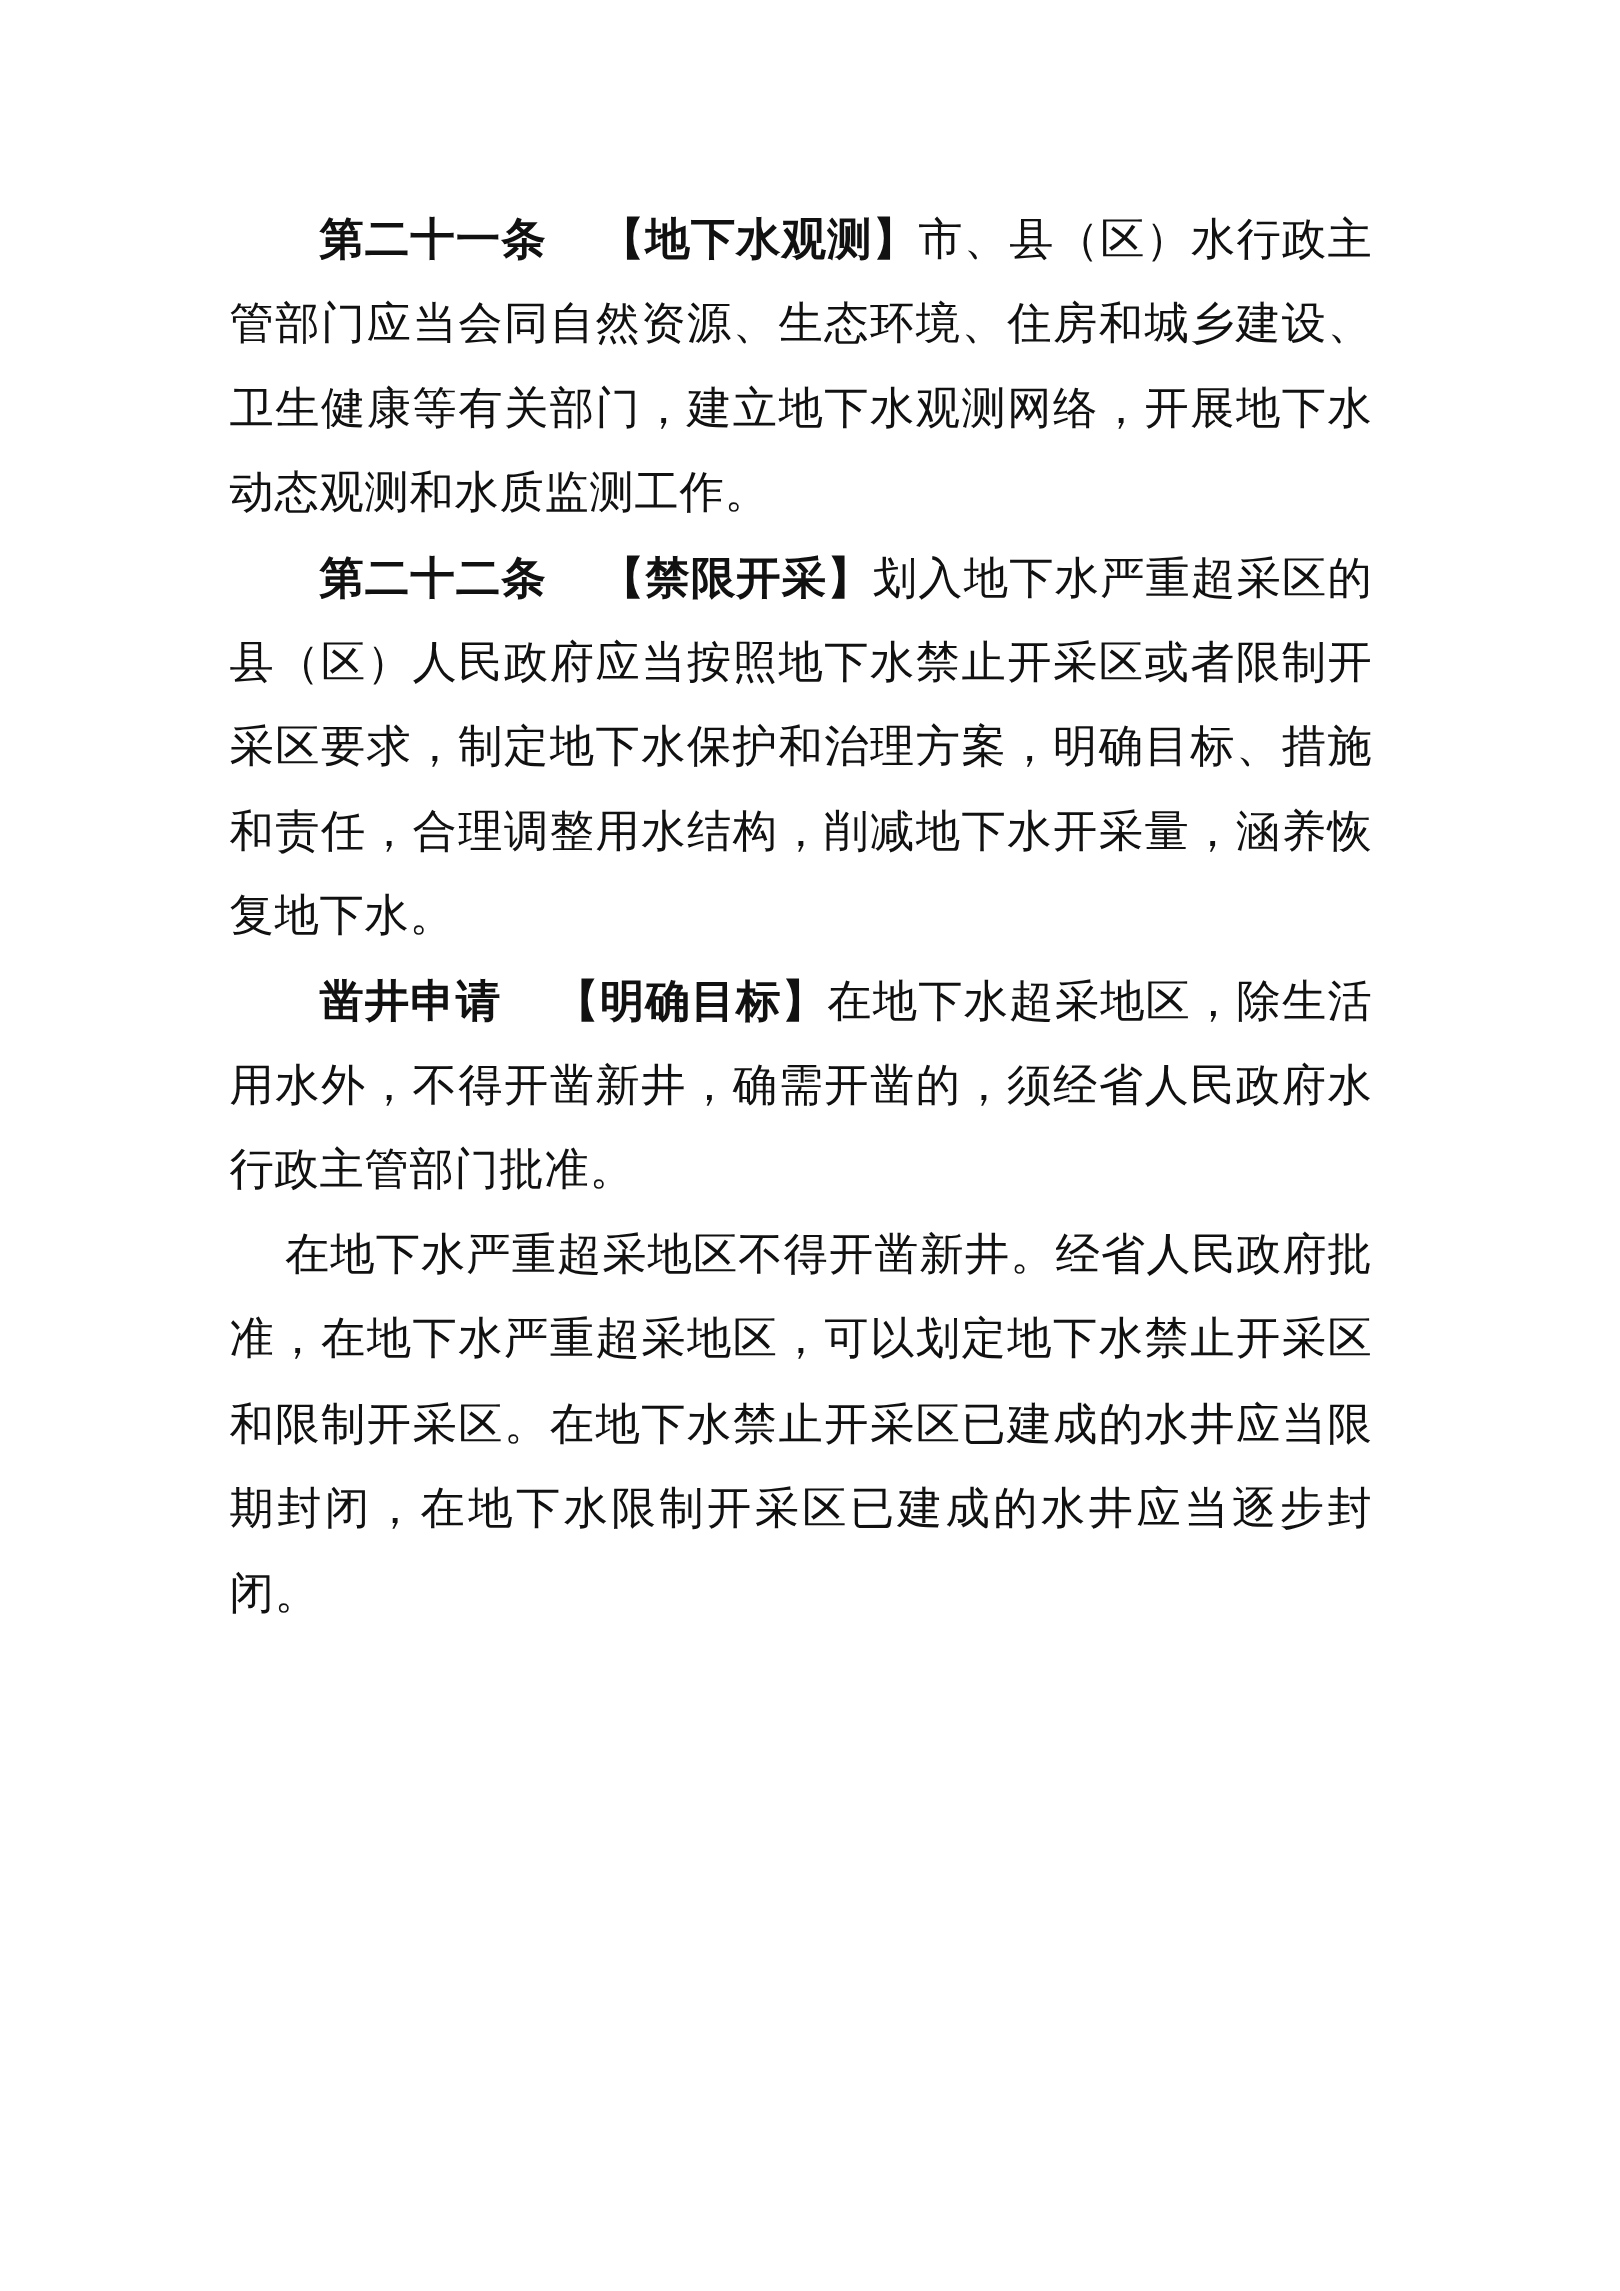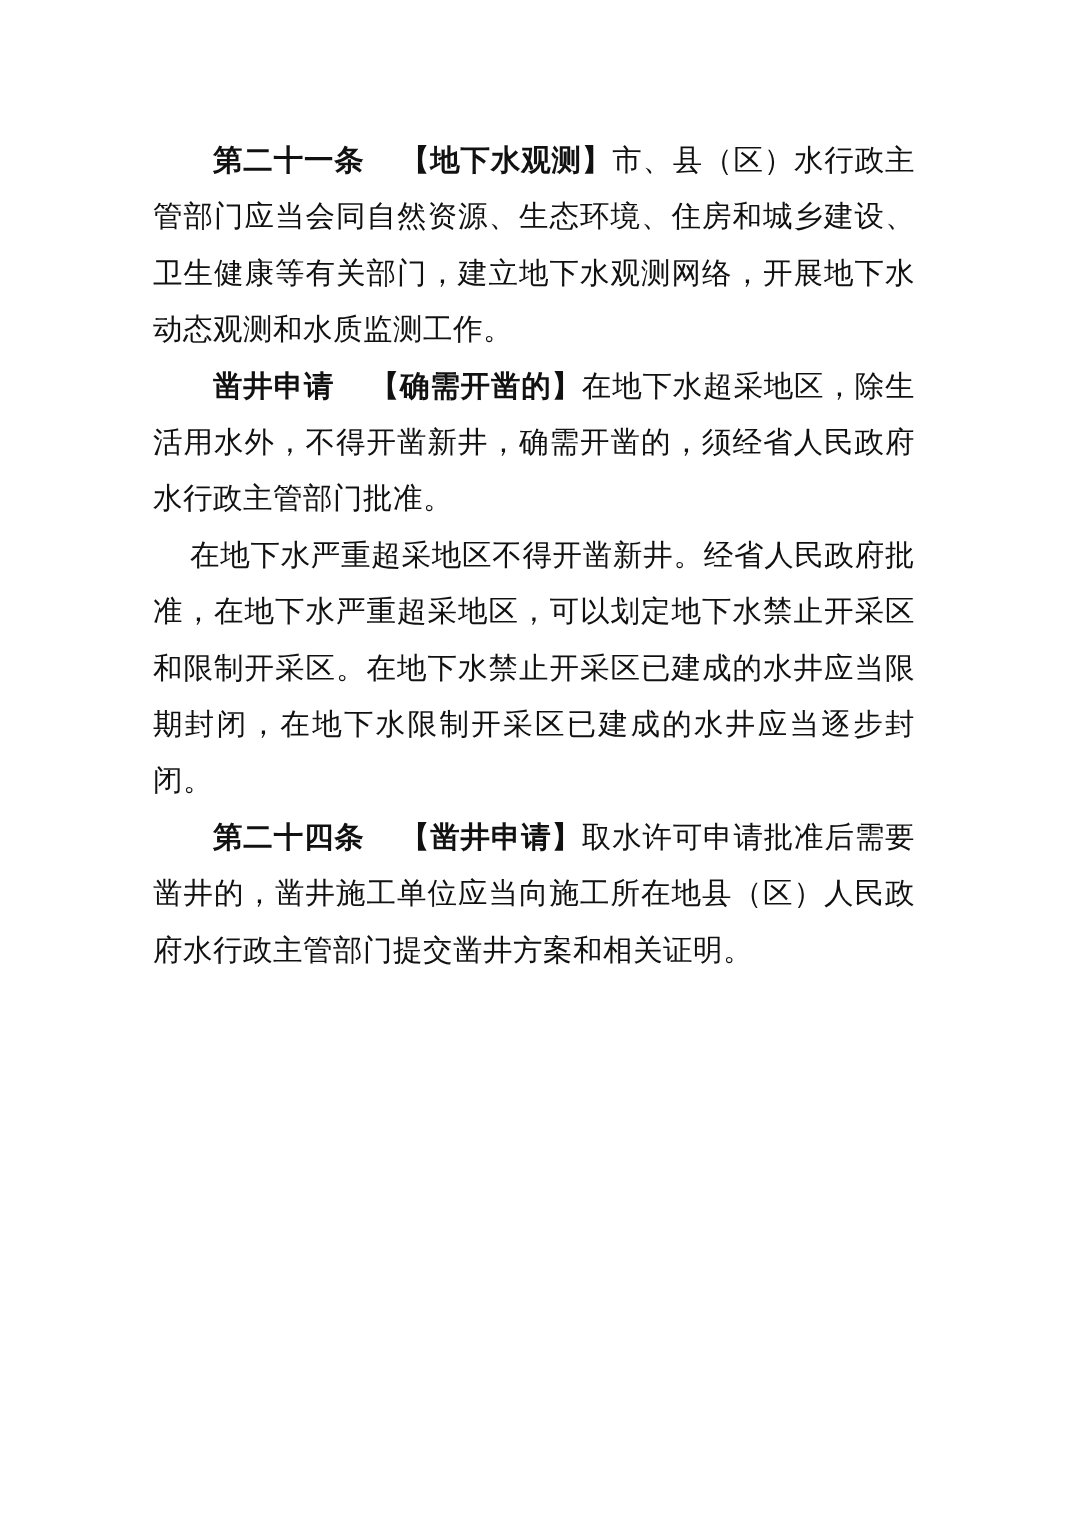--- a/index.html
+++ b/index.html
@@ -44,24 +44,24 @@
 </style>
 </head>
 <body>
 
 <div class="page">
   <div class="doc">
 
     <p class="para headed"><span class="head num">第二十一条</span><span class="head">【地下水观测】</span><span>市、县（区）水行政主管部门应当会同自然资源、生态环境、住房和城乡建设、卫生健康等有关部门，建立地下水观测网络，开展地下水动态观测和水质监测工作。</span></p>
 
 
+    <p class="para headed"><span class="head num">第二十二条</span><span class="head">【禁限开采】</span><span>划入地下水严重超采区的县（区）人民政府应当按照地下水禁止开采区或者限制开采区要求，制定地下水保护和治理方案，明确目标、措施和责任，合理调整用水结构，削减地下水开采量，涵养恢复地下水。</span></p>
 
-    <p class="para headed"><span class="head num">凿井申请</span><span class="head">【确需开凿的】</span><span>在地下水超采地区，除生活用水外，不得开凿新井，确需开凿的，须经省人民政府水行政主管部门批准。</span></p>
+    <p class="para headed"><span class="head num">凿井申请</span><span class="head">【明确目标】</span><span>在地下水超采地区，除生活用水外，不得开凿新井，确需开凿的，须经省人民政府水行政主管部门批准。</span></p>
 
     <p class="para plain"><span>在地下水严重超采地区不得开凿新井。经省人民政府批准，在地下水严重超采地区，可以划定地下水禁止开采区和限制开采区。在地下水禁止开采区已建成的水井应当限期封闭，在地下水限制开采区已建成的水井应当逐步封闭。</span></p>
 
 
-    <p class="para headed"><span class="head num">第二十四条</span><span class="head">【凿井申请】</span><span>取水许可申请批准后需要凿井的，凿井施工单位应当向施工所在地县（区）人民政府水行政主管部门提交凿井方案和相关证明。</span></p>
 
   </div>
 
   <div class="page-number">6</div>
 </div>
 
 </body></html>

